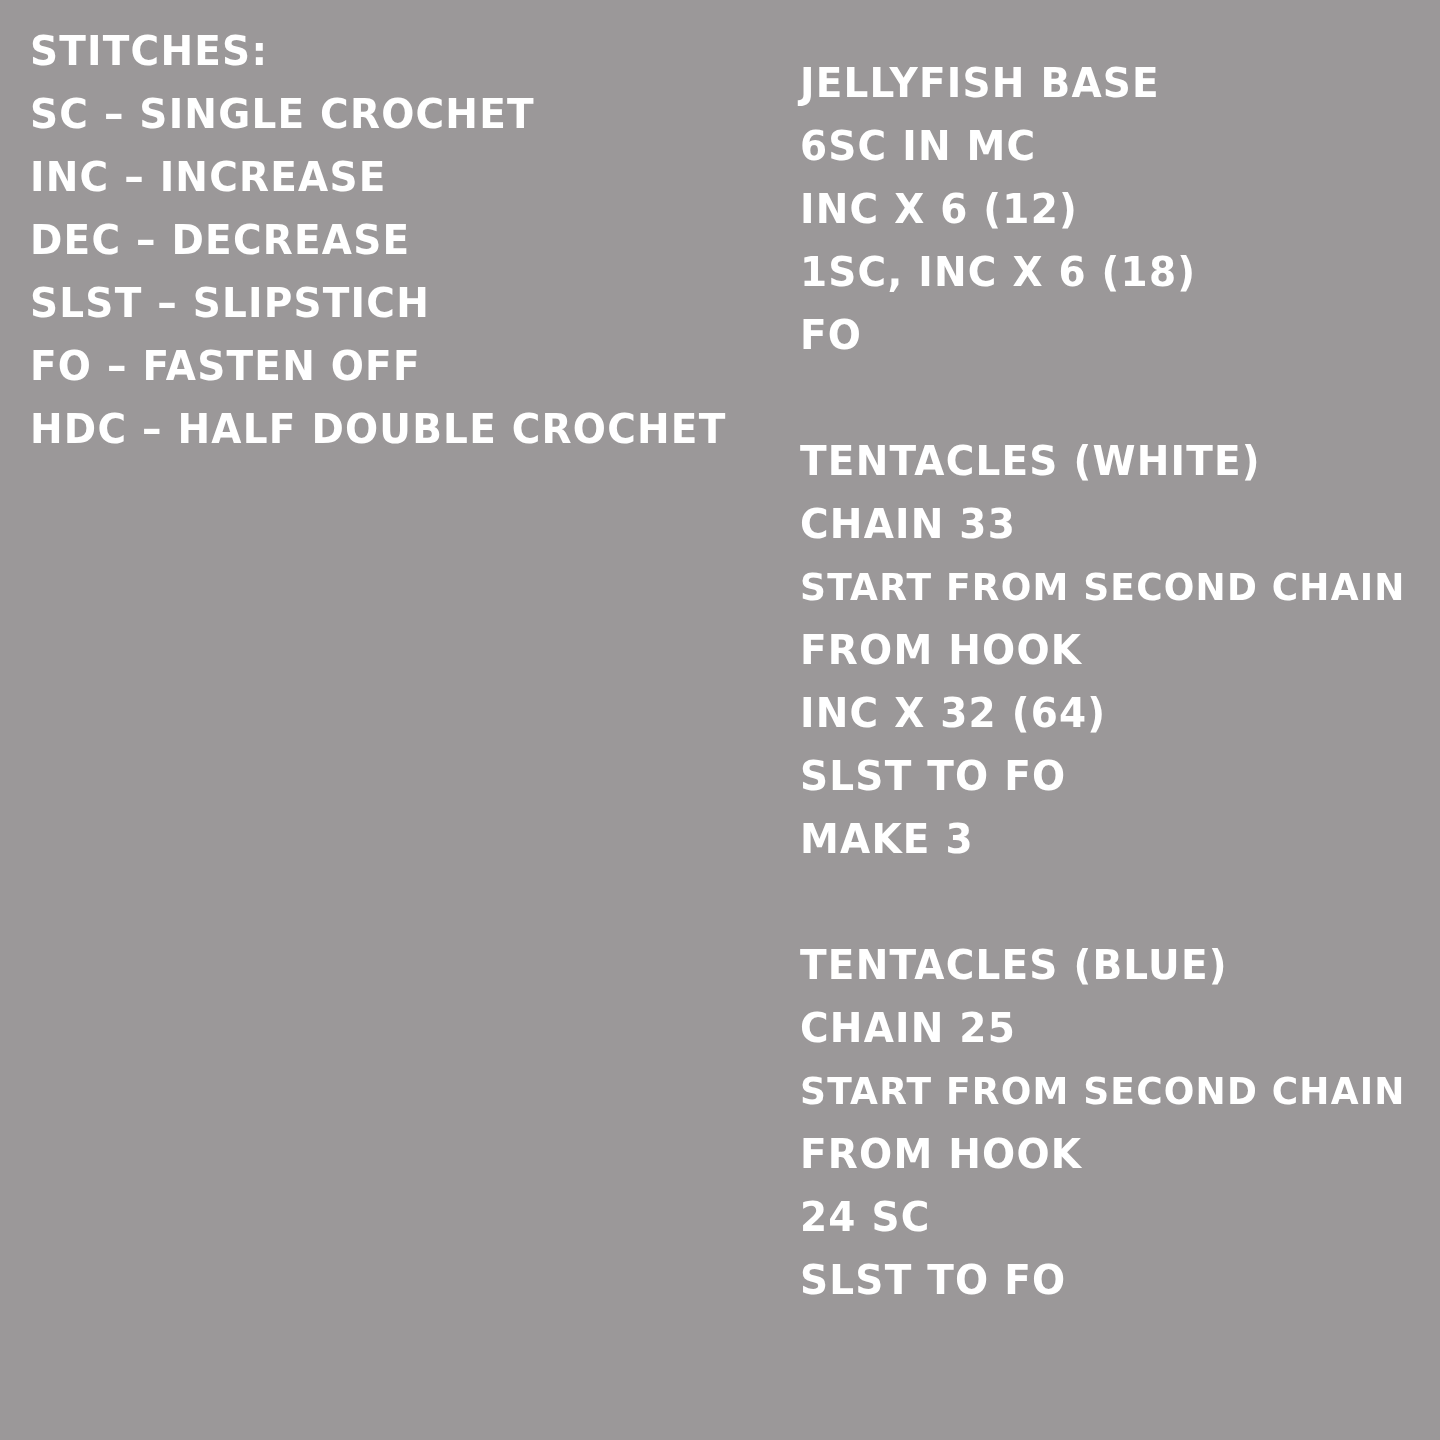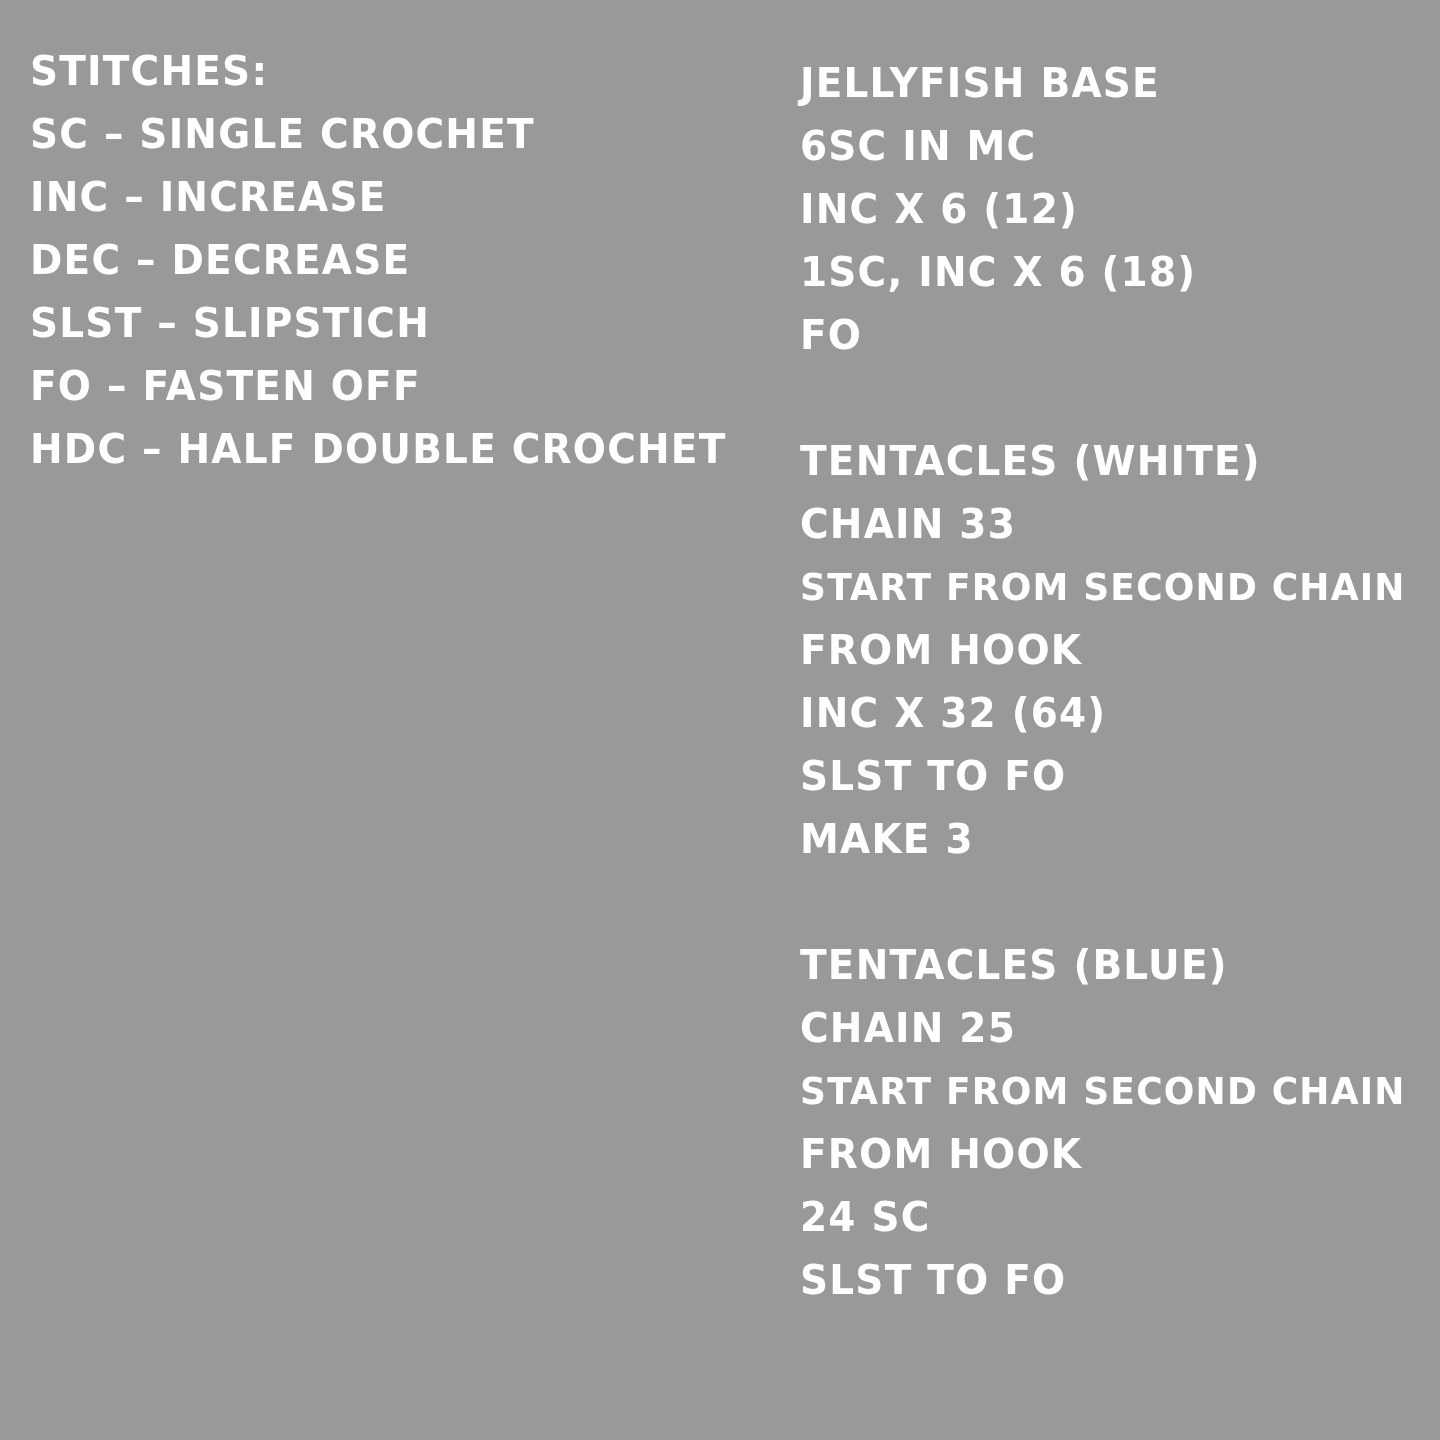--- a/index.html
+++ b/index.html
@@ -20,21 +20,21 @@
     box-sizing: border-box;
     display: flex;
     flex-direction: row;
     align-items: flex-start;
   }
   .column {
     box-sizing: border-box;
   }
   .col-left {
     width: 800px;
-    padding: 37px 0 0 30px;
+    padding: 17px 0 0 30px;
   }
   .col-right {
     width: 640px;
     padding: 28px 0 0 0;
     margin-top: 21px;
   }
   .block {
     margin-bottom: 0;
   }
   .line {

